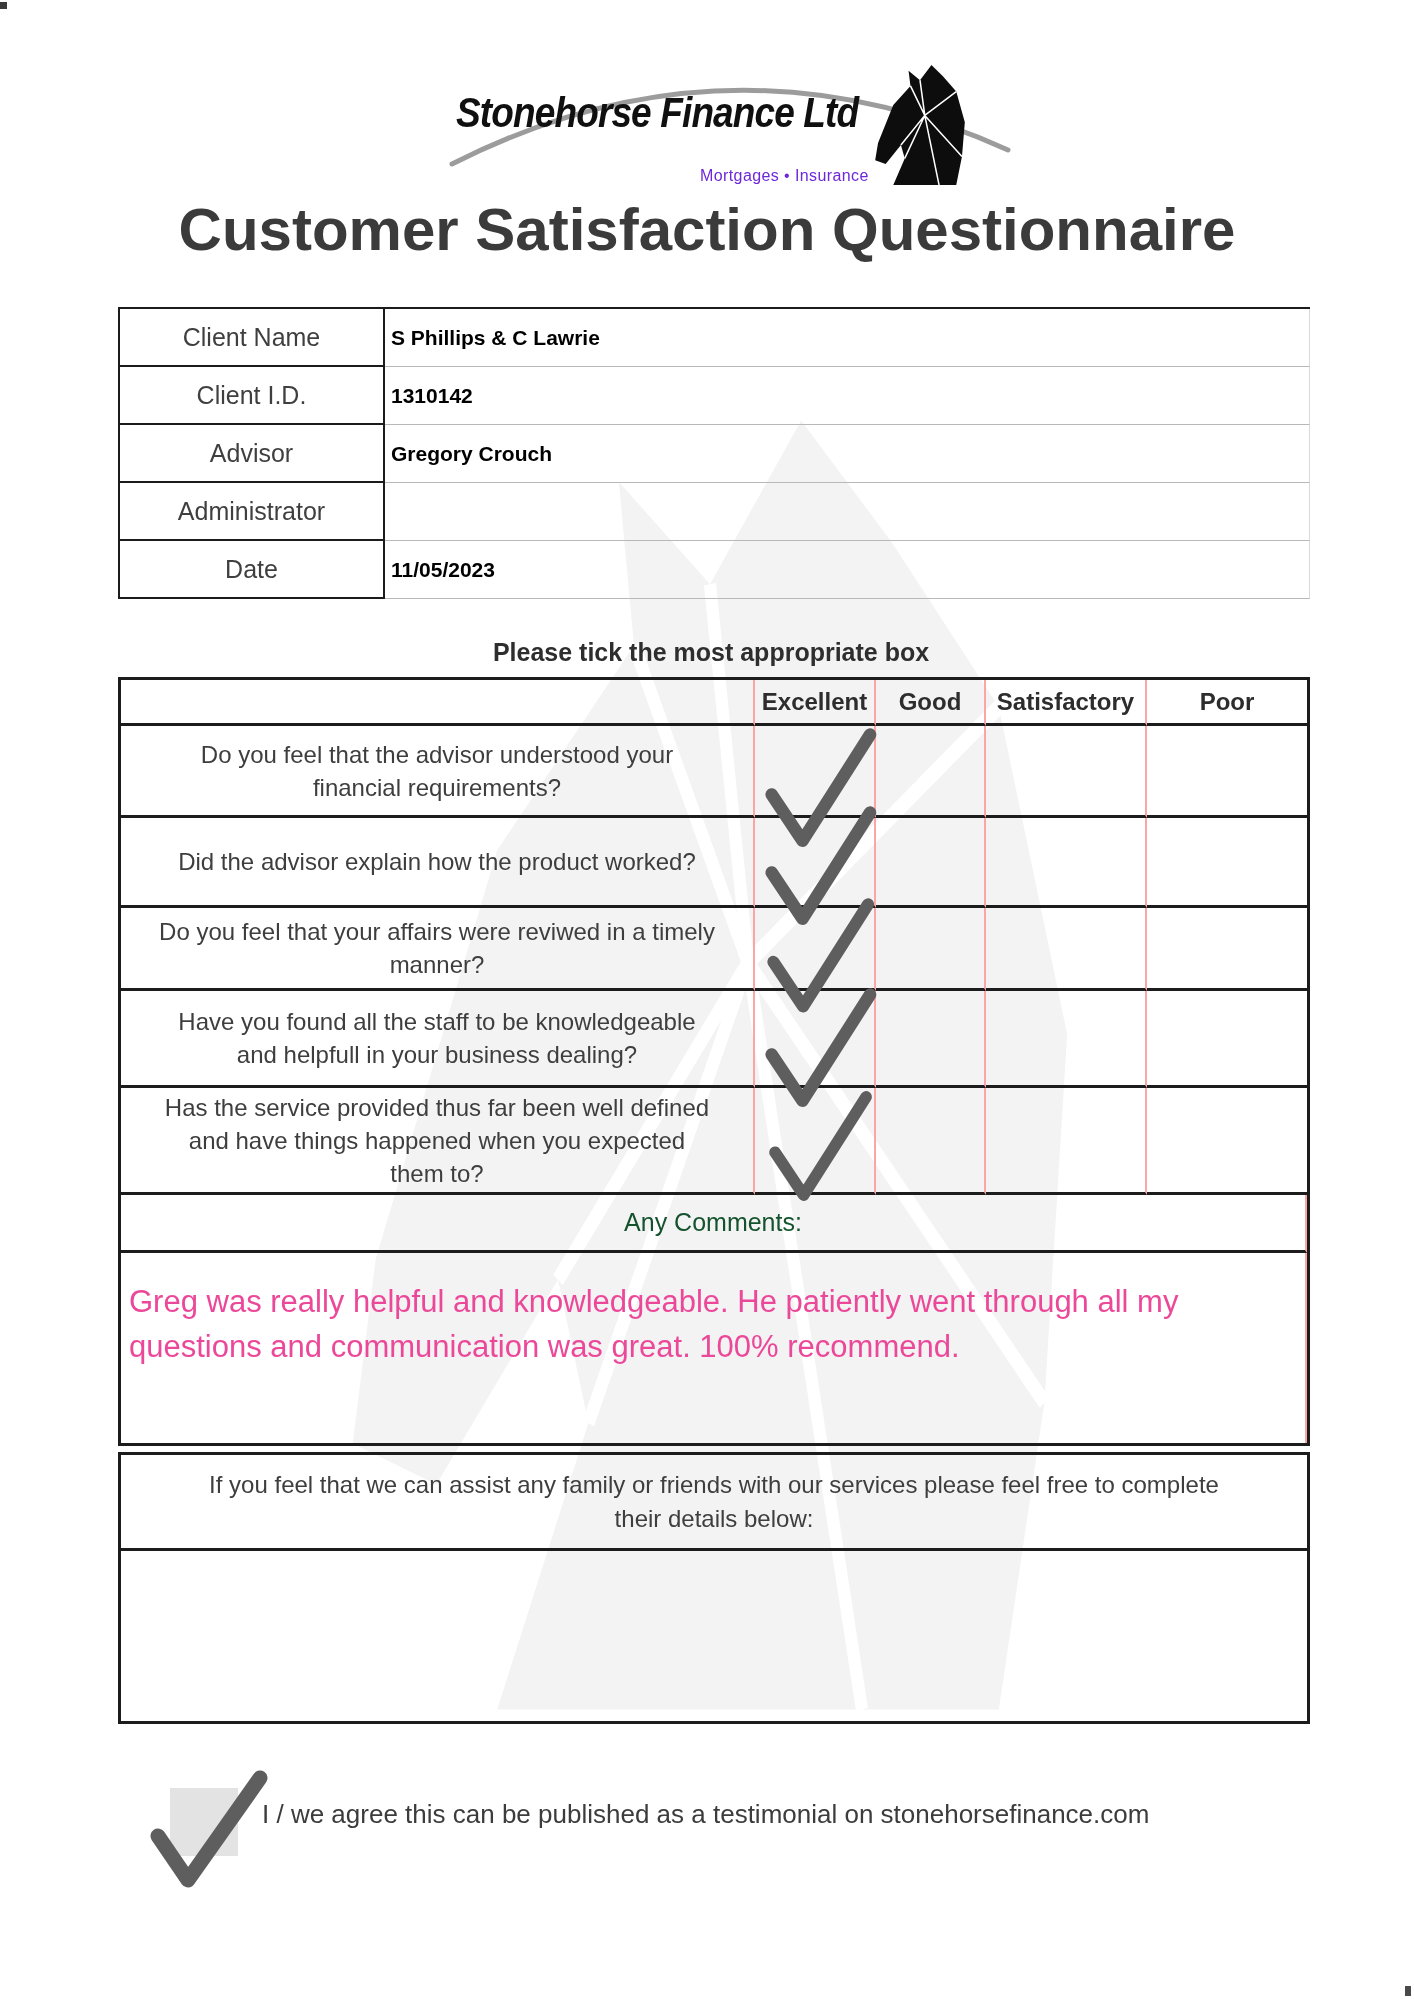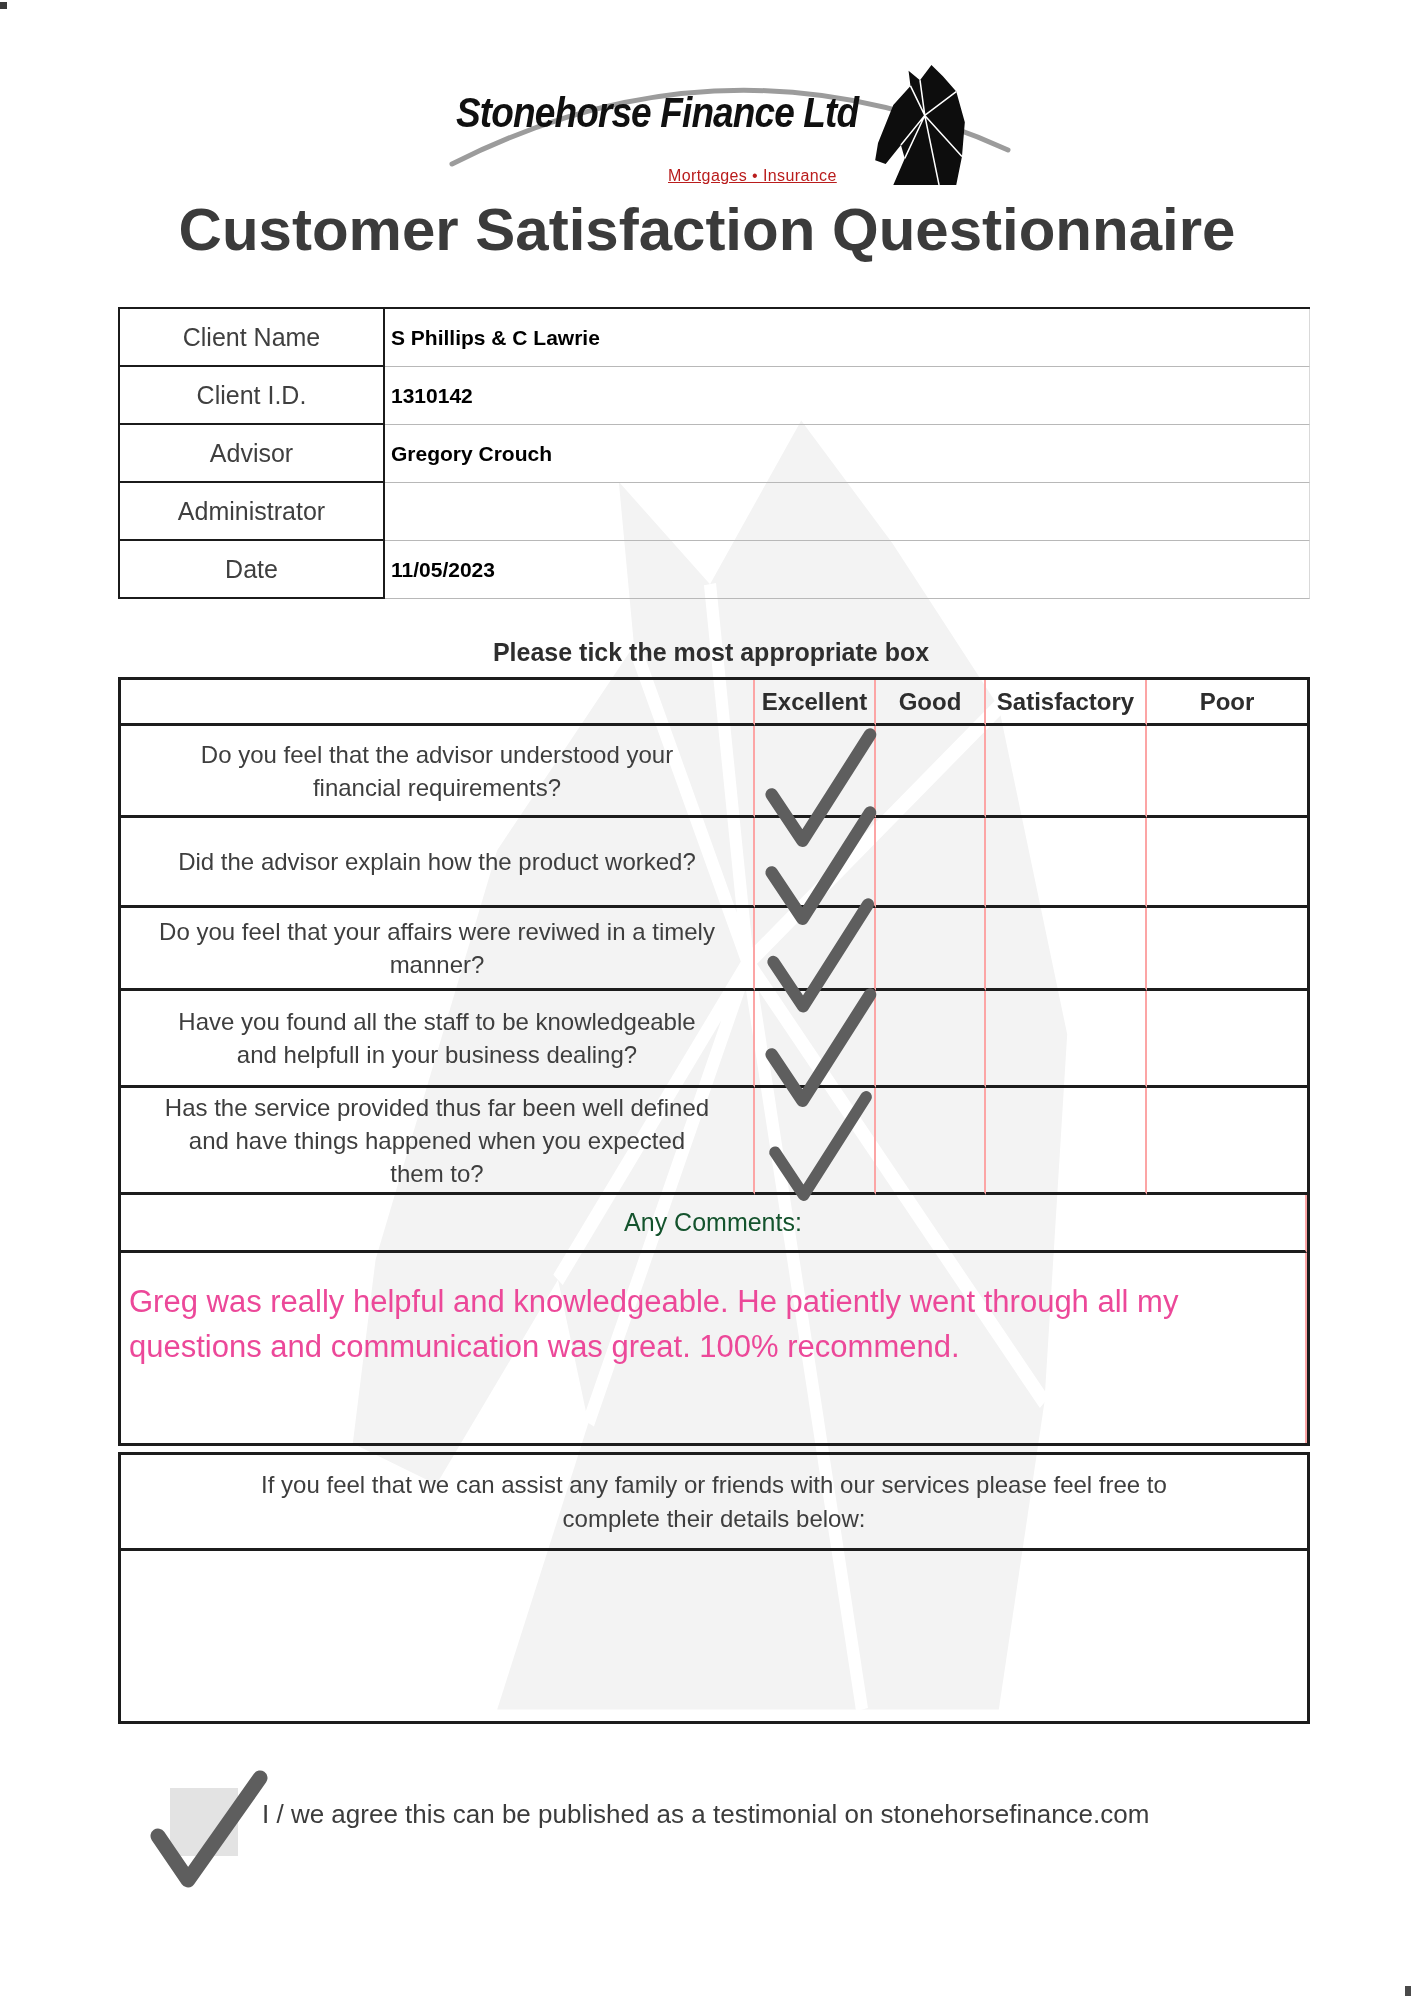--- a/index.html
+++ b/index.html
@@ -15,21 +15,21 @@
   
   .watermark { position:absolute; left:330px; top:400px; width:760px; height:1330px; color:#f3f3f3; z-index:0; }
 
   
   .swoosh { position:absolute; left:428px; top:50px; width:592px; height:132px; z-index:1; }
   .logo-text {
     position:absolute; left:456px; top:88px; z-index:2;
     font-size:43px; font-weight:bold; font-style:italic; color:#101010;
     white-space:nowrap; transform:scaleX(.86); transform-origin:left top; letter-spacing:-1px;
   }
-  .tagline { position:absolute; left:668px; top:167px; z-index:2; font-size:16px; color:#b91c1c; letter-spacing:.4px;text-decoration:underline; }
+  .tagline { position:absolute; left:700px; top:167px; z-index:2; font-size:16px; color:#6d28d9; letter-spacing:.4px; }
   .horse-logo { position:absolute; left:872px; top:63px; width:96px; height:124px; color:#0d0d0d; z-index:2; }
 
   .title {
     position:absolute; left:0; top:195px; width:100%; text-align:center; z-index:2;
     font-size:60px; font-weight:bold; color:#3b3b3b; letter-spacing:0;
   }
 
   
   .info-table {
     position:absolute; left:118px; top:307px; width:1192px; z-index:2;
@@ -74,21 +74,21 @@
   .tick { position:absolute; z-index:3; }
   .tick polyline { fill:none; stroke:#5e5e5e; stroke-width:13; stroke-linecap:round; stroke-linejoin:round; }
 
   
   .referral-table {
     position:absolute; left:118px; top:1452px; width:1192px; z-index:2;
     display:grid; grid-template-rows:96px 170px; border:3px solid #1c1c1c;
   }
   .ref-prompt {
     border-bottom:3px solid #1c1c1c; display:flex; align-items:center; justify-content:center; text-align:center;
-    font-size:24px; color:#3e3e3e; line-height:34px; padding:0 120px;
+    font-size:24px; color:#3e3e3e; line-height:34px; padding:0 68px;
   }
   .ref-box { background:transparent; }
 
   
   .consent-checkbox { position:absolute; left:170px; top:1788px; width:68px; height:68px; background:#e3e3e3; z-index:2; }
   .consent-tick { position:absolute; left:136px; top:1768px; width:142px; height:132px; z-index:3; }
   .consent-tick polyline { fill:none; stroke:#5e5e5e; stroke-width:15; stroke-linecap:round; stroke-linejoin:round; }
   .consent-label { position:absolute; left:262px; top:1799px; font-size:26px; color:#3c3c3c; z-index:2; white-space:nowrap; }
 
   svg { display:block; }

